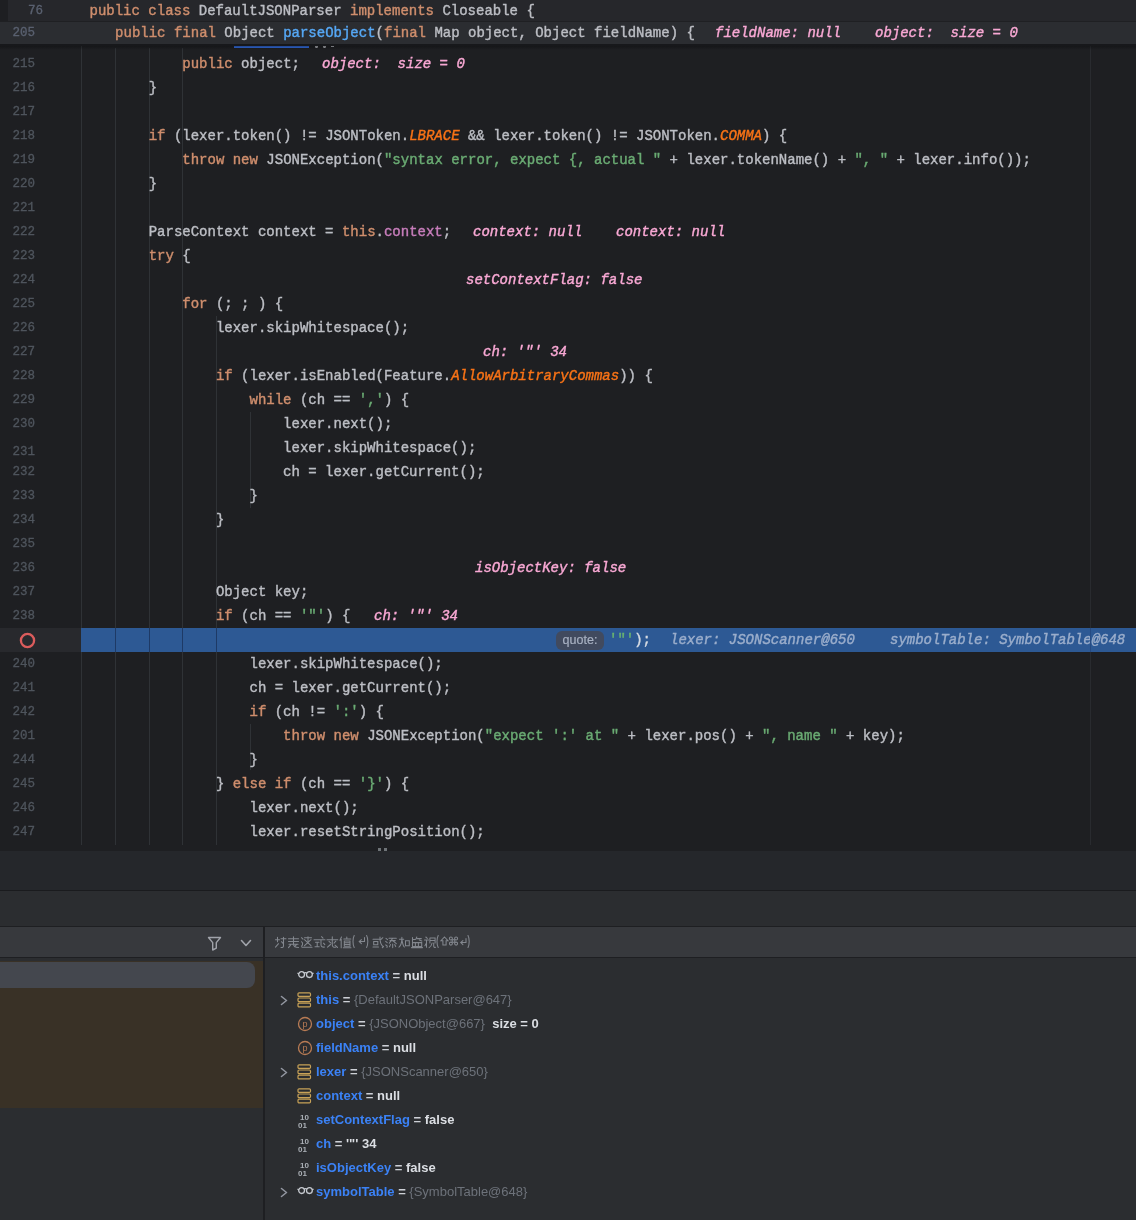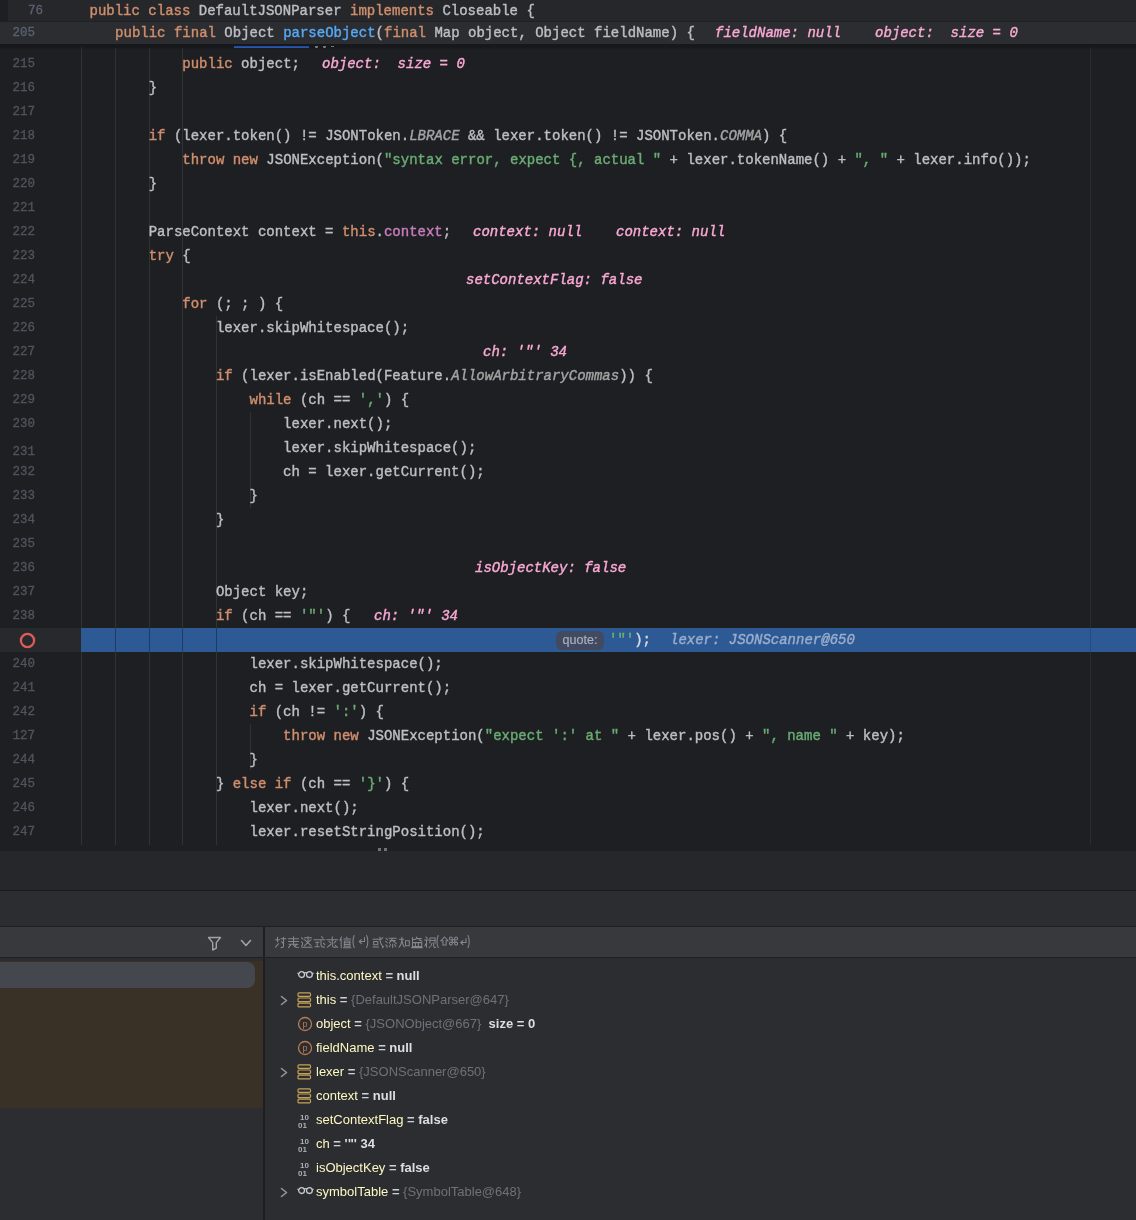--- a/index.html
+++ b/index.html
@@ -1,27 +1,27 @@
 <!DOCTYPE html>
 <html><head><meta charset="utf-8"><title>d</title><style>
 * { margin:0; padding:0; box-sizing:border-box; }
 html,body { width:1136px; height:1220px; background:#1E1F22; overflow:hidden; }
 body { position:relative; font-family:"Liberation Mono", monospace; }
 .abs { position:absolute; }
 .cl { position:absolute; height:24px; line-height:24px; font-size:14px; color:#BCBEC4; white-space:pre; -webkit-text-stroke:0.4px currentColor; }
 .ln { position:absolute; left:0; width:35px; height:24px; line-height:24px; font-size:12.5px; color:#4F555D; text-align:right; -webkit-text-stroke:0.3px currentColor; }
-.k { color:#CF8E6D; } .s { color:#6AAB73; } .c { color:#a3a3a3; font-style:italic; }
+.k { color:#CF8E6D; } .s { color:#6AAB73; } .c { color:#f97316; font-style:italic; }
 .f { color:#C77DBB; } .m { color:#56A8F5; }
 .h { color:#f9a8d4; font-style:italic; } .hb { color:#9AADCB; font-style:italic; }
 .exrow { position:absolute; left:81px; right:0; height:24px; background:#2D5994; }
 .gutbp { position:absolute; left:0; width:81px; height:24px; background:#28292D; }
 .chip { position:absolute; width:48px; height:19px; border-radius:6px; background:#414A5E; color:#A8B1C2; font-family:"Liberation Sans",sans-serif; font-size:12.5px; line-height:19px; text-align:center; -webkit-text-stroke:0.2px currentColor; }
 .guide { position:absolute; width:1px; background:#2F3236; }
 .vrow { position:absolute; height:24px; line-height:24px; font-family:"Liberation Sans",sans-serif; font-size:13px; white-space:pre; }
-.vname { color:#fef9c3; } .vval { color:#DBDEE3; font-weight:bold; }
+.vname { color:#3b82f6;font-weight:bold; } .vval { color:#DBDEE3; font-weight:bold; }
 .vref { color:#6D727A; } .veq { color:#CDD0D6; font-weight:bold; }
 </style></head>
 <body>
 <div id="editor" style="position:absolute;left:0;top:0;width:1136px;height:845px;background:#1E1F22;overflow:hidden">
   <div class="guide" style="left:81px;top:44px;height:801px"></div>
   <div class="guide" style="left:115px;top:48px;height:797px"></div>
   <div class="guide" style="left:149px;top:48px;height:797px"></div>
   <div class="guide" style="left:182px;top:48px;height:797px"></div>
   <div class="guide" style="left:216px;top:316px;height:529px"></div>
   <div class="guide" style="left:250px;top:412px;height:96px"></div>
@@ -81,27 +81,28 @@
     <div class="cl" style="top:604px;left:215.9px"><span class="k">if</span> (ch == <span class="s">'"'</span>) {</div>
     <div class="cl h" style="top:604px;left:374px">ch: '"' 34</div>
 <div class="exrow" style="top:628px"></div>
 <div class="gutbp" style="top:628px"></div>
 <svg class="abs" style="left:19px;top:632px" width="17" height="17" viewBox="0 0 17 17">
       <circle cx="8.5" cy="8.5" r="6.6" fill="none" stroke="#DB5C5C" stroke-width="2.3"></circle>
     </svg>
 <div class="chip" style="top:631px;left:556px">quote:</div>
 <div class="cl" style="top:628px;left:609px"><span style="color:#69B271">'"'</span><span style="color:#D5DAE2">);</span></div>
 <div class="cl hb" style="top:628px;left:670px">lexer: JSONScanner@650</div>
+<div class="cl hb" style="top:628px;left:890px">symbolTable: SymbolTable@648</div>
 <div class="ln" style="top:652px">240</div>
     <div class="cl" style="top:652px;left:249.5px">lexer.skipWhitespace();</div>
 <div class="ln" style="top:676px">241</div>
     <div class="cl" style="top:676px;left:249.5px">ch = lexer.getCurrent();</div>
 <div class="ln" style="top:700px">242</div>
     <div class="cl" style="top:700px;left:249.5px"><span class="k">if</span> (ch != <span class="s">':'</span>) {</div>
-<div class="ln" style="top:724px">127</div>
+<div class="ln" style="top:724px">201</div>
     <div class="cl" style="top:724px;left:283.1px"><span class="k">throw</span> <span class="k">new</span> JSONException(<span class="s">"expect ':' at "</span> + lexer.pos() + <span class="s">", name "</span> + key);</div>
 <div class="ln" style="top:748px">244</div>
     <div class="cl" style="top:748px;left:249.5px">}</div>
 <div class="ln" style="top:772px">245</div>
     <div class="cl" style="top:772px;left:215.9px">} <span class="k">else</span> <span class="k">if</span> (ch == <span class="s">'}'</span>) {</div>
 <div class="ln" style="top:796px">246</div>
     <div class="cl" style="top:796px;left:249.5px">lexer.next();</div>
 <div class="ln" style="top:820px">247</div>
     <div class="cl" style="top:820px;left:249.5px">lexer.resetStringPosition();</div>
   <div class="abs" style="left:115px;top:628px;width:1px;height:24px;background:#1E3A66"></div>

